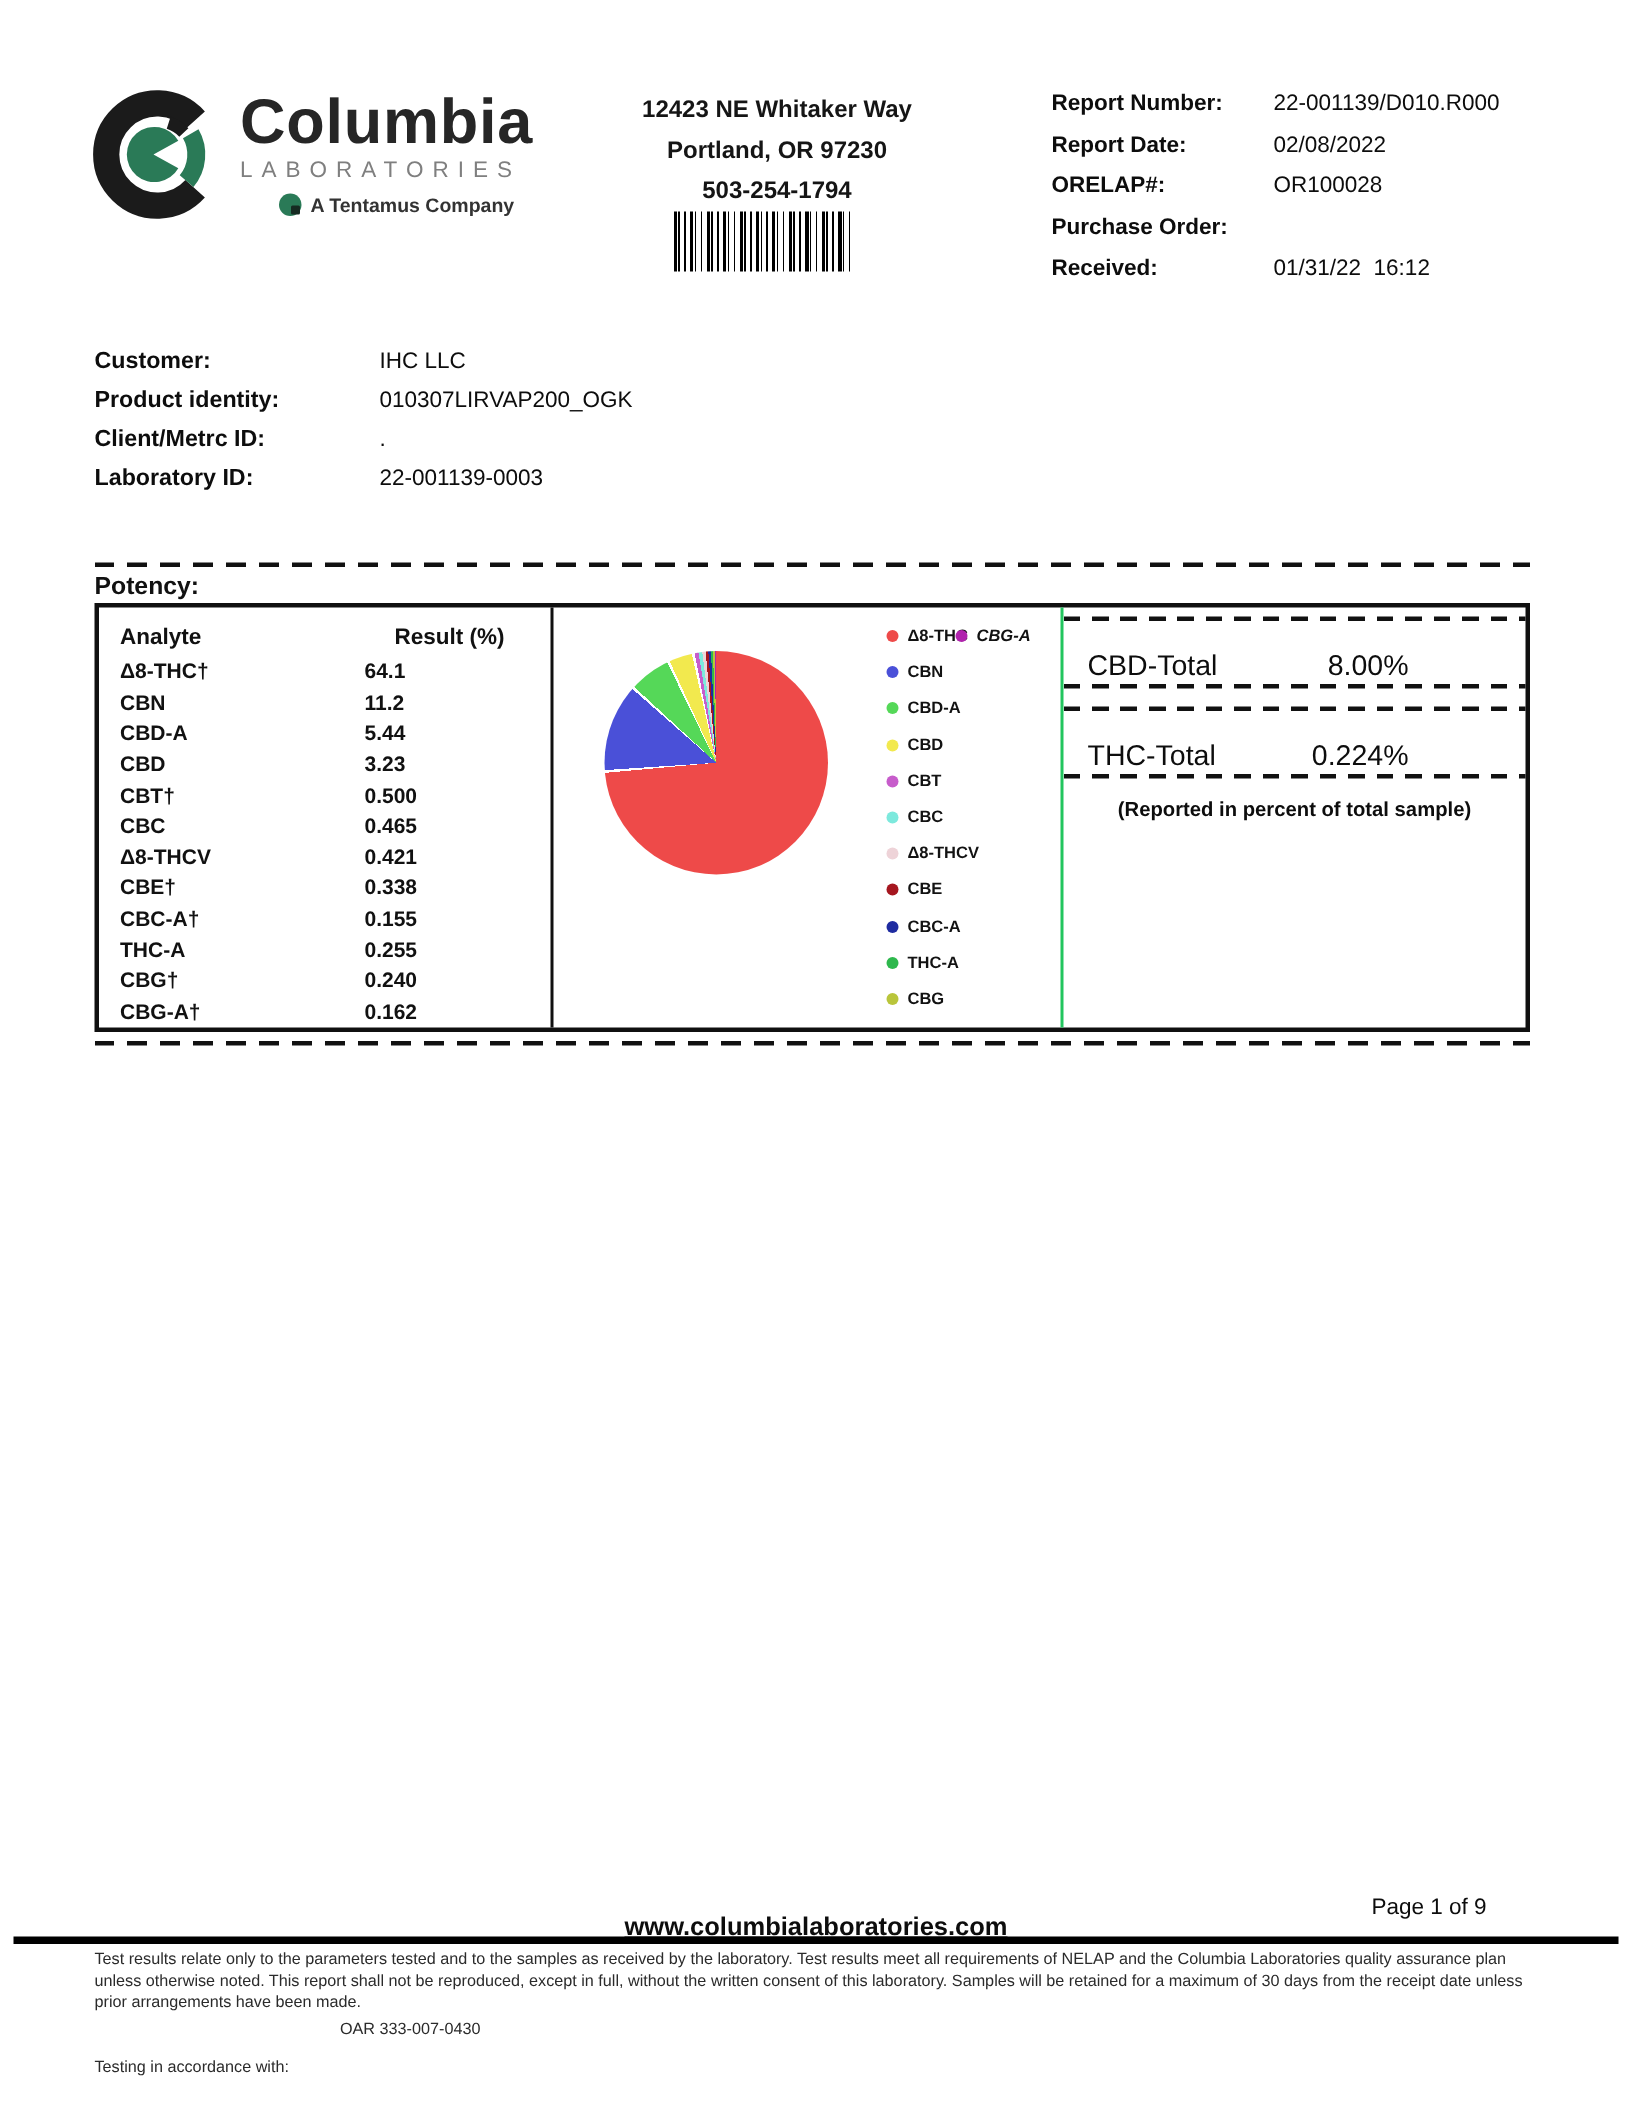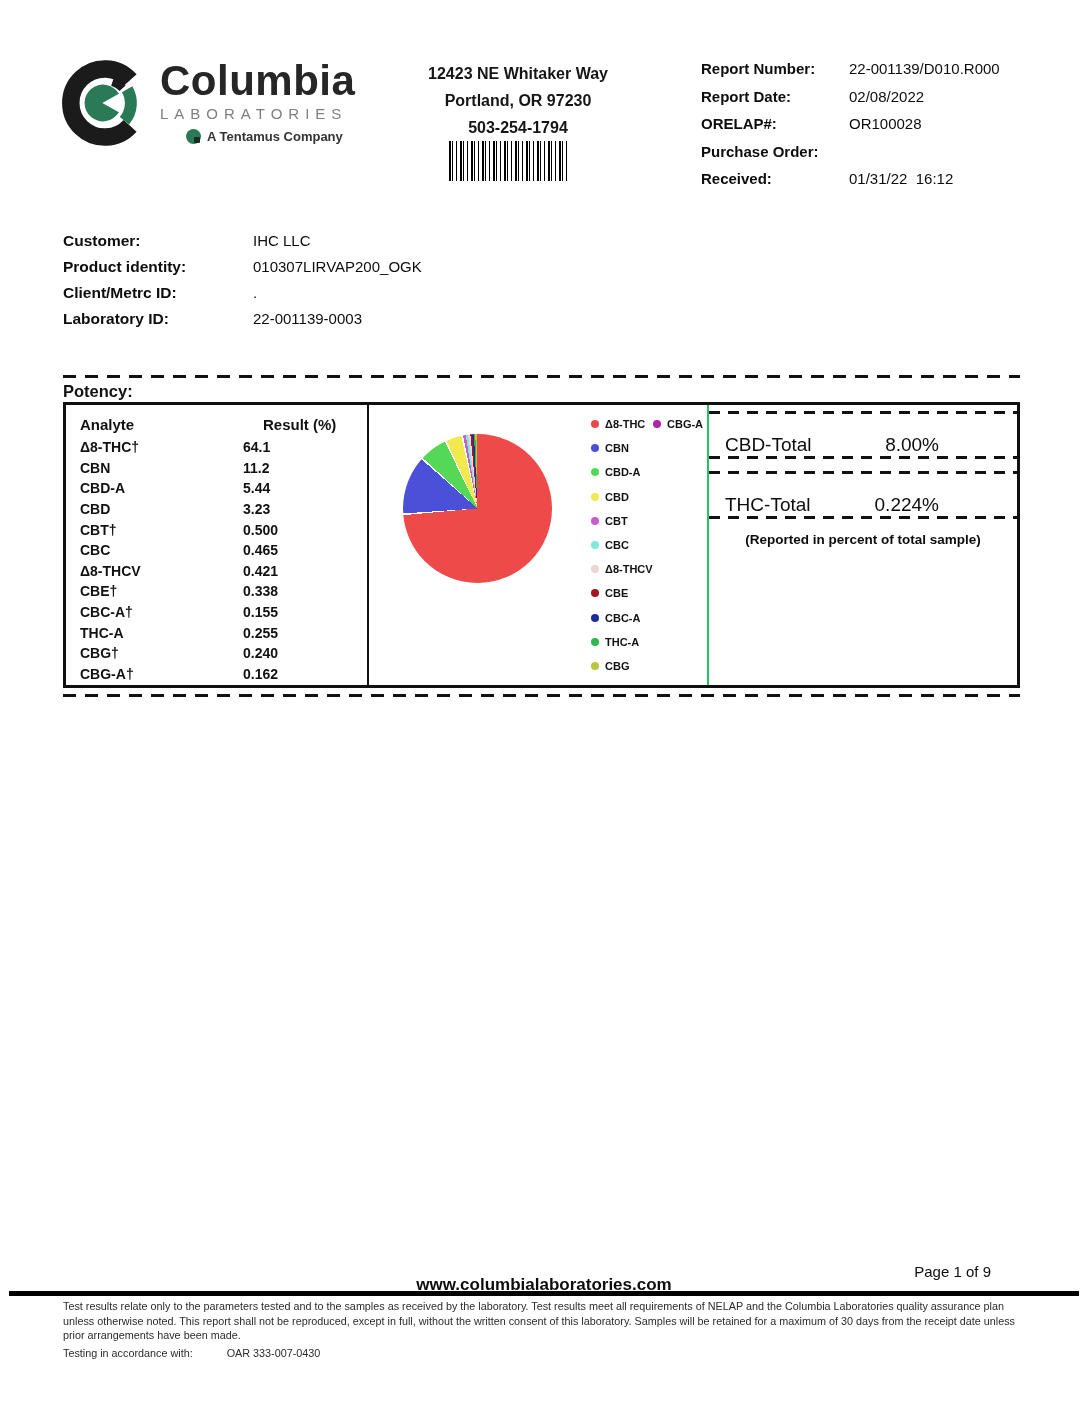--- a/index.html
+++ b/index.html
@@ -54,21 +54,21 @@
   .trow { display:flex; height:20.6px; align-items:center; }
   .trow .c1 { width:163px; font-size:14px; font-weight:700; }
   .trow .c2 { font-size:14px; font-weight:700; }
   .thead .c1, .thead .c2 { font-size:15px; }
   .thead { height:26px;gap:20px; }
 
   .col-chart { width:340px; border-right:2px solid #22c55e; position:relative; }
   .pie { position:absolute; left:34px; top:29px; width:149px; height:149px; border-radius:50%;
          background:#ee4a49; }
   .legend { position:absolute; left:222px; top:7px; }
-  .legend-col2 { position:absolute; left:284px; top:7px; }
+  .legend-col2 { position:absolute; left:268px; top:7px;font-style:italic; }
   .lg-row { display:flex; align-items:center; height:24.2px; }
   .lg-dot { width:8px; height:8px; border-radius:50%; margin-right:6px; flex:0 0 auto; }
   .lg-label { font-size:11px; font-weight:700; color:#121212; white-space:nowrap; }
 
   .col-totals { flex:1; position:relative; padding-top:6px; }
   .hdash { height:3px; margin:0; background:repeating-linear-gradient(90deg,#111 0 11px,transparent 11px 19px); }
   .total-line { height:42px; display:flex; align-items:flex-end; padding:0 78px 0 16px;
                 justify-content:space-between; }
   .total-label { font-size:19px; color:#0d0d0d; }
   .total-value { font-size:19px; color:#0d0d0d; }
@@ -76,21 +76,21 @@
   .totals-note { margin-top:13px; text-align:center; font-size:13.5px; font-weight:700; color:#0d0d0d; }
 
   
   .page-num { position:absolute; right:97px; top:1263px; font-size:15px; color:#0d0d0d; }
   .site-link { position:absolute; left:0; top:1275px; width:1088px; text-align:center;
                font-size:17px; font-weight:700; text-decoration:underline; color:#0d0d0d; }
   .footer-rule { position:absolute; left:9px; top:1291px; width:1070px; height:5px; background:#000; }
   .fine-print { position:absolute; left:63px; top:1299px; width:958px; font-size:10.8px;
                 color:#2b2b2b; line-height:14.6px; }
   .testing-row { margin-top:3px; display:flex; }
-  .testing-label { margin-right:34px; }
+  .testing-label { margin-right:34px;margin-top:25px; }
 </style>
 </head>
 <body>
 
 <div class="page">
 
   <div class="logo">
     <svg class="logo-mark" viewBox="0 0 100 104">
       <path d="M76.2 27.2 A 37 37 0 1 0 76.2 76.8" stroke="#1b1b1b" stroke-width="19" fill="none"></path>
       <path d="M73.0 37.0 A 30 30 0 0 1 70.0 71.3" stroke="#2a7a57" stroke-width="13" fill="none"></path>

